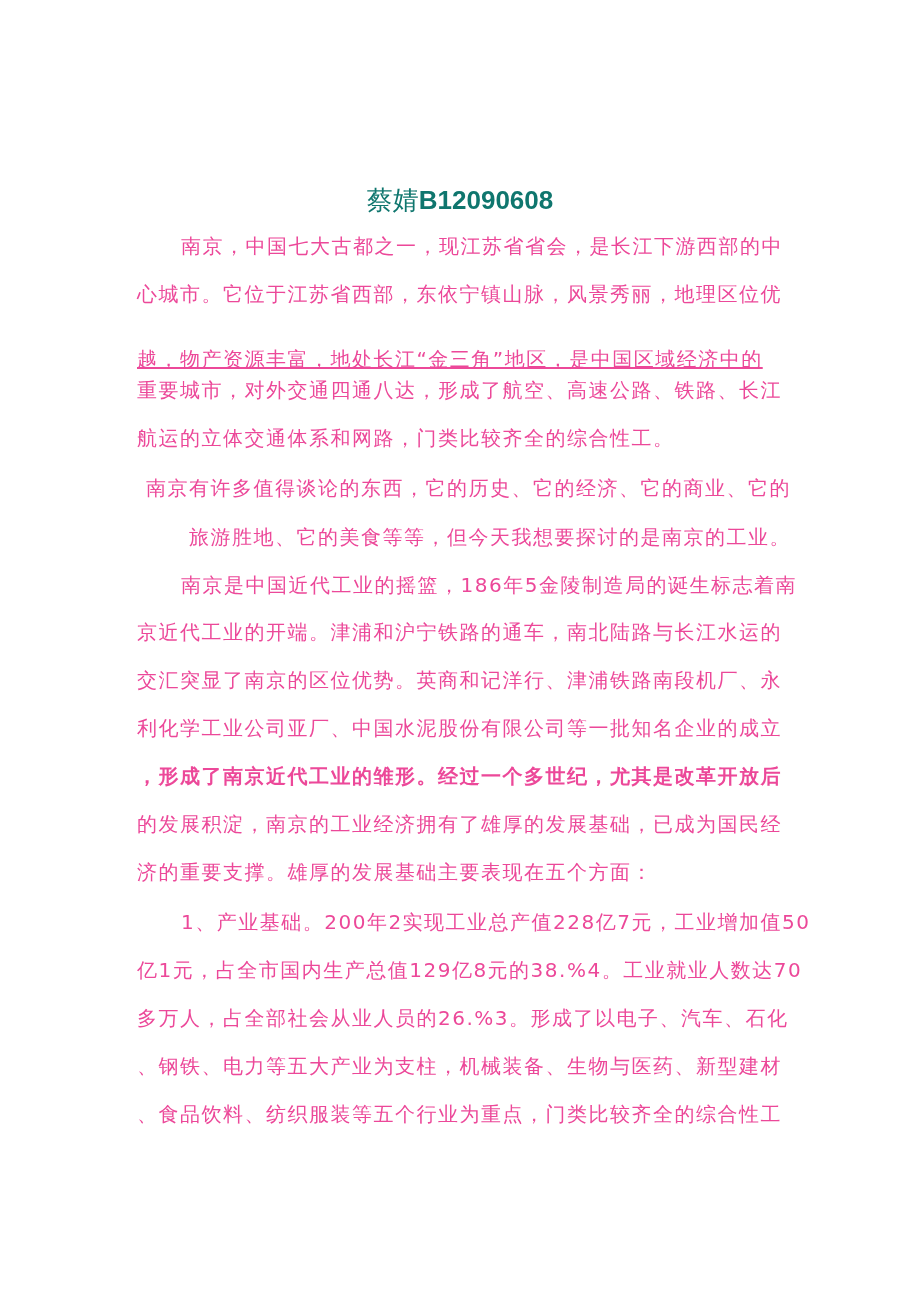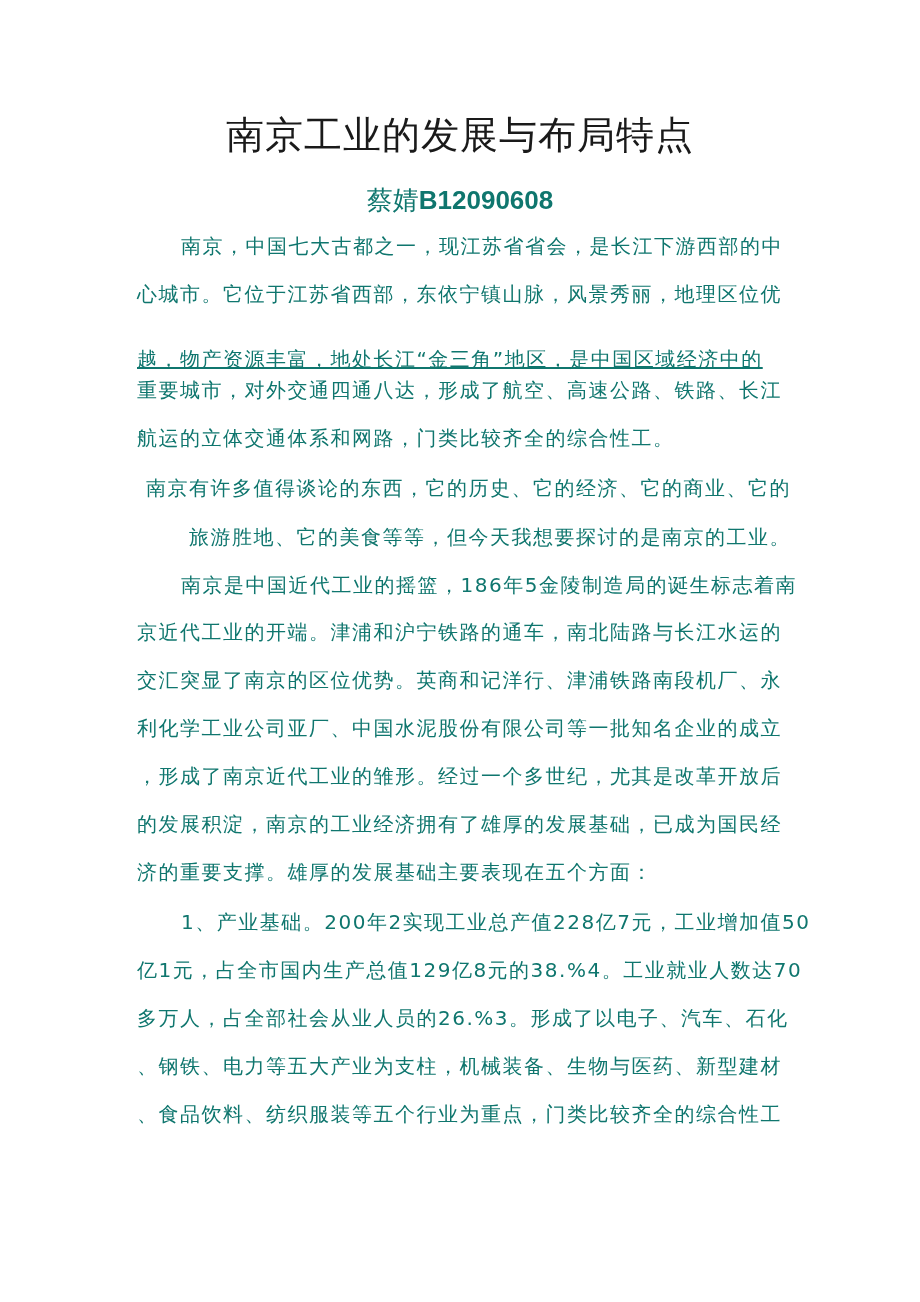--- a/index.html
+++ b/index.html
@@ -12,45 +12,44 @@
     letter-spacing: 1px;
   }
   .author {
     position: absolute; left: 0; width: 920px; top: 182px;
     text-align: center; font-family: "DejaVu Sans", sans-serif;
     font-size: 26px; color: #0f766e; line-height: 36px;
   }
   .author .id { font-family: "Liberation Sans", sans-serif; font-weight: bold; font-size: 26px; }
   .line {
     position: absolute; left: 137px; width: 660px; white-space: nowrap;
-    font-family: "DejaVu Sans", sans-serif; font-size: 20px; color: #0f766e;
+    font-family: "DejaVu Sans", sans-serif; font-size: 20px; color: #ec4899;
     line-height: 28px; letter-spacing: 1.5px;
   }
 </style>
 </head>
 <body>
 
 <div class="page">
-  <div class="title">南京工业的发展与布局特点</div>
   <div class="author">
     <span>蔡婧</span><span class="id">B12090608</span>
   </div>
   <div id="body-lines">
       <div class="line" style="left: 181px; top: 232px; width: 602px;">南京，中国七大古都之一，现江苏省省会，是长江下游西部的中</div>
       <div class="line" style="left: 137px; top: 280px; width: 646px;">心城市。它位于江苏省西部，东依宁镇山脉，风景秀丽，地理区位优</div>
       <div class="line" style="left: 137px; top: 345px; width: 646px; text-decoration: underline;">越，物产资源丰富，地处长江“金三角”地区，是中国区域经济中的</div>
       <div class="line" style="left: 137px; top: 376px; width: 646px;">重要城市，对外交通四通八达，形成了航空、高速公路、铁路、长江</div>
       <div class="line" style="left: 137px; top: 424px; width: 646px;">航运的立体交通体系和网路，门类比较齐全的综合性工。</div>
       <div class="line" style="left: 146px; top: 474px; width: 637px;">南京有许多值得谈论的东西，它的历史、它的经济、它的商业、它的</div>
       <div class="line" style="left: 189px; top: 523px; width: 594px;">旅游胜地、它的美食等等，但今天我想要探讨的是南京的工业。</div>
       <div class="line" style="left: 181px; top: 571px; width: 602px;">南京是中国近代工业的摇篮，186年5金陵制造局的诞生标志着南</div>
       <div class="line" style="left: 137px; top: 618px; width: 646px;">京近代工业的开端。津浦和沪宁铁路的通车，南北陆路与长江水运的</div>
       <div class="line" style="left: 137px; top: 666px; width: 646px;">交汇突显了南京的区位优势。英商和记洋行、津浦铁路南段机厂、永</div>
       <div class="line" style="left: 137px; top: 714px; width: 646px;">利化学工业公司亚厂、中国水泥股份有限公司等一批知名企业的成立</div>
-      <div class="line" style="left: 137px; top: 762px; width: 646px;">，形成了南京近代工业的雏形。经过一个多世纪，尤其是改革开放后</div>
+      <div class="line" style="left: 137px; top: 762px; width: 646px; font-weight: bold;">，形成了南京近代工业的雏形。经过一个多世纪，尤其是改革开放后</div>
       <div class="line" style="left: 137px; top: 810px; width: 646px;">的发展积淀，南京的工业经济拥有了雄厚的发展基础，已成为国民经</div>
       <div class="line" style="left: 137px; top: 858px; width: 646px;">济的重要支撑。雄厚的发展基础主要表现在五个方面：</div>
       <div class="line" style="left: 181px; top: 908px; width: 602px;">1、产业基础。200年2实现工业总产值228亿7元，工业增加值50</div>
       <div class="line" style="left: 137px; top: 956px; width: 646px;">亿1元，占全市国内生产总值129亿8元的38.%4。工业就业人数达70</div>
       <div class="line" style="left: 137px; top: 1004px; width: 646px;">多万人，占全部社会从业人员的26.%3。形成了以电子、汽车、石化</div>
       <div class="line" style="left: 137px; top: 1052px; width: 646px;">、钢铁、电力等五大产业为支柱，机械装备、生物与医药、新型建材</div>
       <div class="line" style="left: 137px; top: 1100px; width: 646px;">、食品饮料、纺织服装等五个行业为重点，门类比较齐全的综合性工</div>
     </div>
 </div>
 

